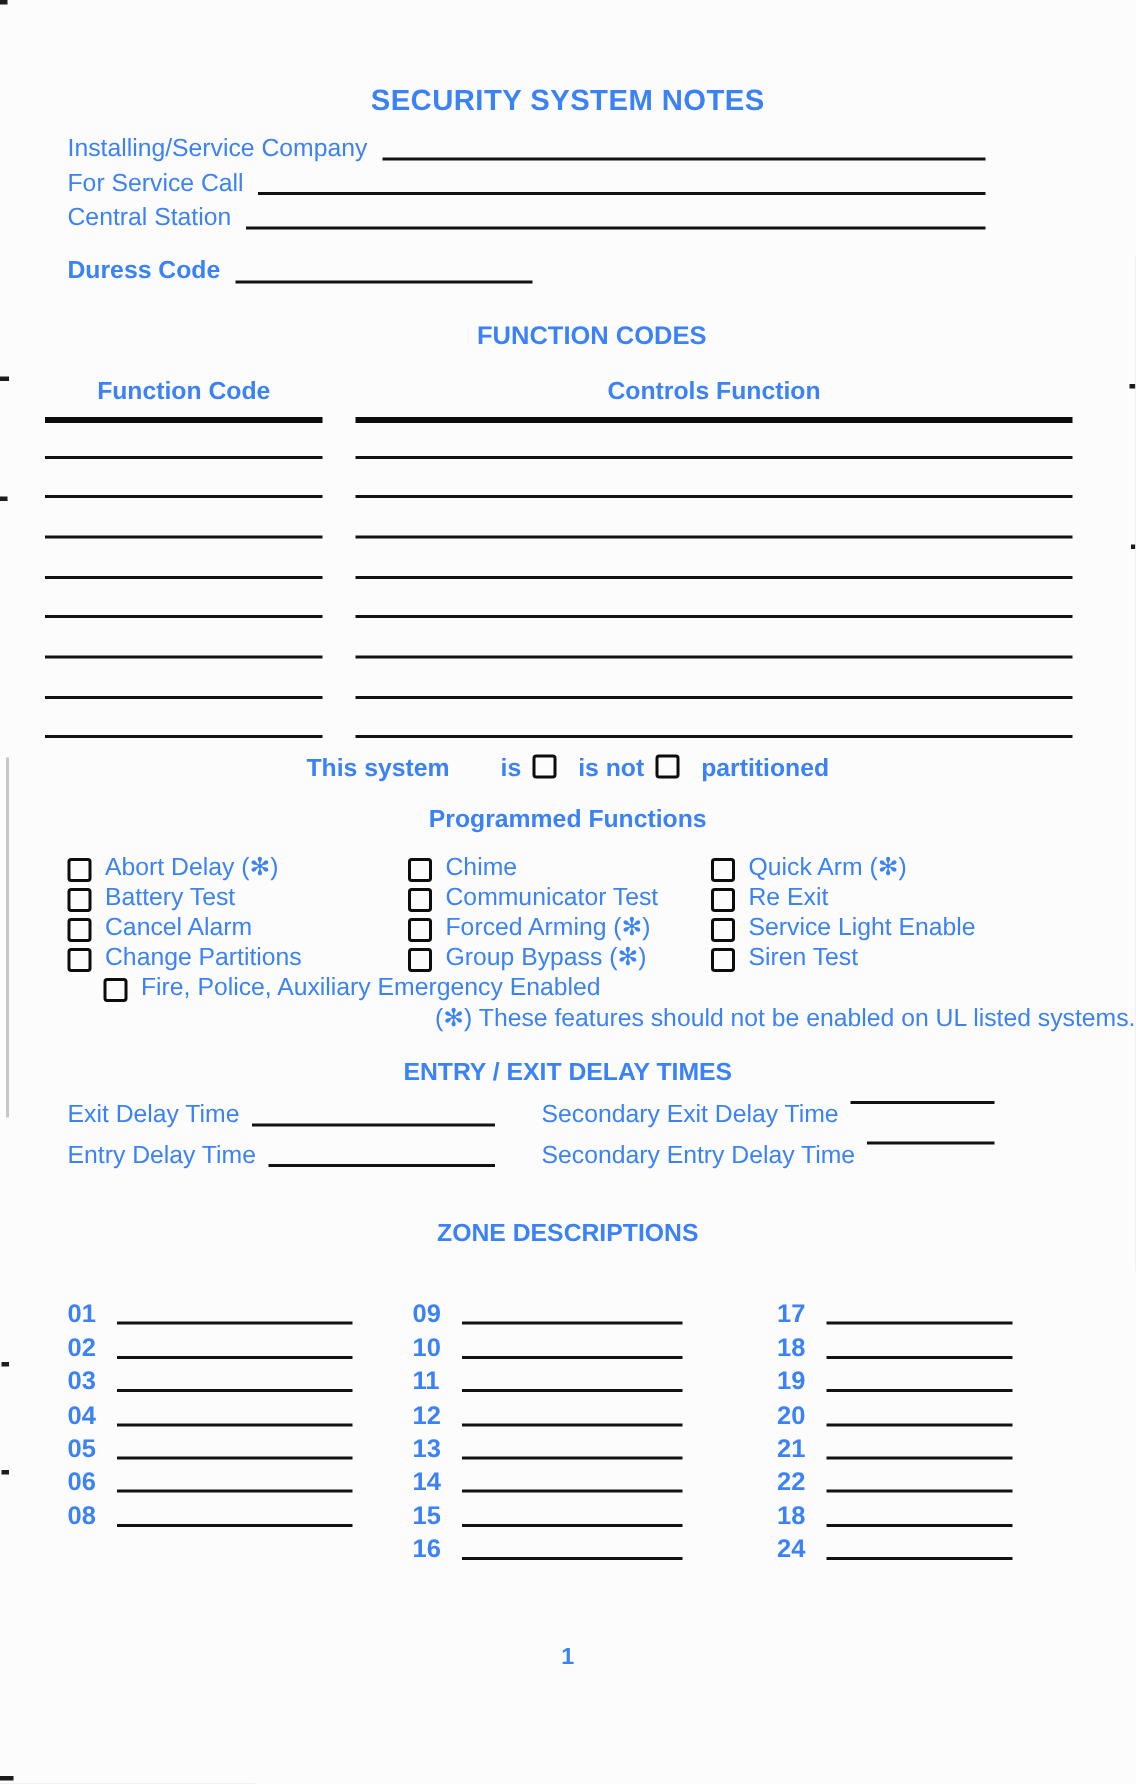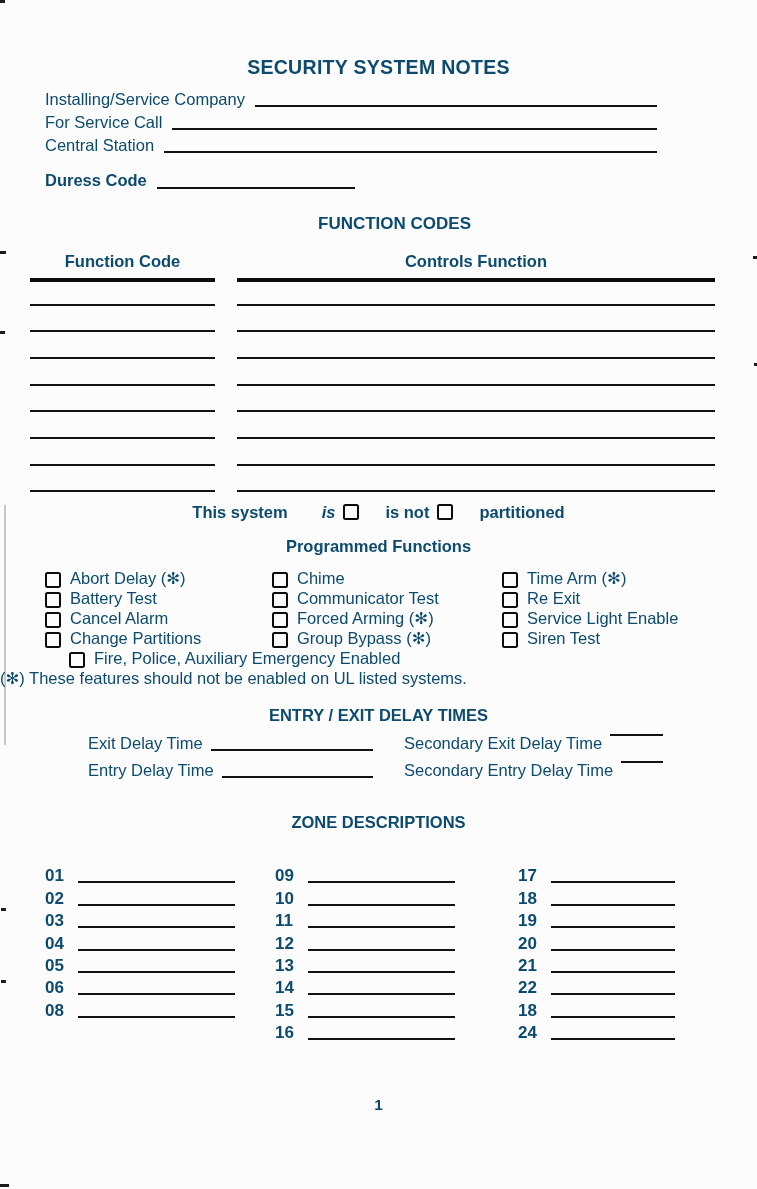--- a/index.html
+++ b/index.html
@@ -1,18 +1,18 @@
 <!DOCTYPE html>
 <html><head>
 <meta charset="utf-8">
 <style>
   html,body{margin:0;padding:0;background:#e8e8e8;}
   .page{
     position:relative; width:757px; height:1189px; margin:0 auto;
-    background:#fcfcfc; color:#0c4a6e; overflow:hidden;
+    background:#fcfcfc; color:#3b82f6; overflow:hidden;
     font-family:"Liberation Sans", sans-serif;
   }
   .b{font-weight:700;}
   .blank{border-bottom:2px solid #121212;}
   .doc-title{
     position:absolute; top:56px; left:0; right:0; text-align:center;
     font-size:19.5px; font-weight:700; letter-spacing:.3px;
   }
   
   .contact{position:absolute; top:86px; left:45px; width:612px;}
@@ -31,36 +31,36 @@
   .fc-table{position:absolute; top:251px; left:30px; width:685px; display:flex; justify-content:space-between;}
   .fc-col{display:block;}
   .fc-left{width:185px;}
   .fc-right{width:478px;}
   .fc-head{text-align:center; font-weight:700; font-size:16.5px; line-height:20px; margin-bottom:7px;}
   .fc-rule{height:3.5px; background:#0c0c0c;}
   .fc-line{height:24.7px; border-bottom:2px solid #121212;}
   .fc-line:first-child{height:22px;}
   
   .partition{position:absolute; top:503px; left:0; right:0; text-align:center; font-weight:700; font-size:16.5px;}
-  .partition .gap1{margin-left:34px;font-style:italic;}
-  .partition .gap2{margin-left:26px;}
+  .partition .gap1{margin-left:34px;}
+  .partition .gap2{margin-left:14px;}
   .cb{display:inline-block; width:12px; height:12px; border:2.4px solid #0c0c0c; border-radius:2.5px; background:transparent;}
   .inline-cb{margin-left:8px; vertical-align:-2px;}
   
   .pf-grid{position:absolute; top:568px; left:45px; width:682px; display:flex;}
   .pf-col{display:block;}
-  .pf-col1{width:227px;} .pf-col2{width:230px;} .pf-col3{flex:1;}
+  .pf-col1{width:227px;} .pf-col2{width:202px;} .pf-col3{flex:1;}
   .pf-item{display:flex; align-items:flex-start; line-height:20px; font-size:16.5px;}
   .pf-item .cb{margin:3.5px 9px 0 0; flex:none;}
   .pf-full{position:absolute; top:648px; left:45px;padding-left:24px;}
-  .footnote{position:absolute; top:669px; left:0; right:0; text-align:left; font-size:16.5px;}
+  .footnote{position:absolute; top:669px; left:0; right:0; text-align:right; font-size:16.5px;}
   
   .delays{position:absolute; top:733px; left:45px; width:618px;}
   .delay-row{display:flex; align-items:flex-end; height:20px; margin-bottom:6.5px; font-size:16.5px;}
-  .delay-left{display:flex; align-items:flex-end; width:285px;margin-left:43px;}
+  .delay-left{display:flex; align-items:flex-end; width:285px;}
   .delay-right{display:flex; align-items:flex-start; flex:1; margin-left:31px;}
   .delay-row .blank{flex:1; margin-left:8px; margin-bottom:2px;}
   
   .zone-grid{position:absolute; top:864px; left:45px; width:630px; display:flex;}
   .zone-col{display:block;}
   .zone-col1{width:190px;} .zone-col2{width:180px; margin-left:40px;} .zone-col3{width:157px; margin-left:63px;}
   .zone-row{display:flex; align-items:flex-end; height:22.4px; font-size:17px;}
   .zone-num{font-weight:700; width:27px; flex:none;}
   .zone-row .blank{flex:1; margin-left:6px; margin-bottom:3px;}
   .page-num{position:absolute; top:1096px; left:0; right:0; text-align:center; font-size:15.5px; font-weight:700;}
@@ -177,21 +177,21 @@
           <span>Forced Arming  (✻)</span>
         </div>
         <div class="pf-item">
           <span class="cb"></span>
           <span>Group Bypass  (✻)</span>
         </div>
       </div>
       <div class="pf-col pf-col3">
         <div class="pf-item">
           <span class="cb"></span>
-          <span>Time Arm  (✻)</span>
+          <span>Quick Arm  (✻)</span>
         </div>
         <div class="pf-item">
           <span class="cb"></span>
           <span>Re Exit</span>
         </div>
         <div class="pf-item">
           <span class="cb"></span>
           <span>Service Light Enable</span>
         </div>
         <div class="pf-item">

